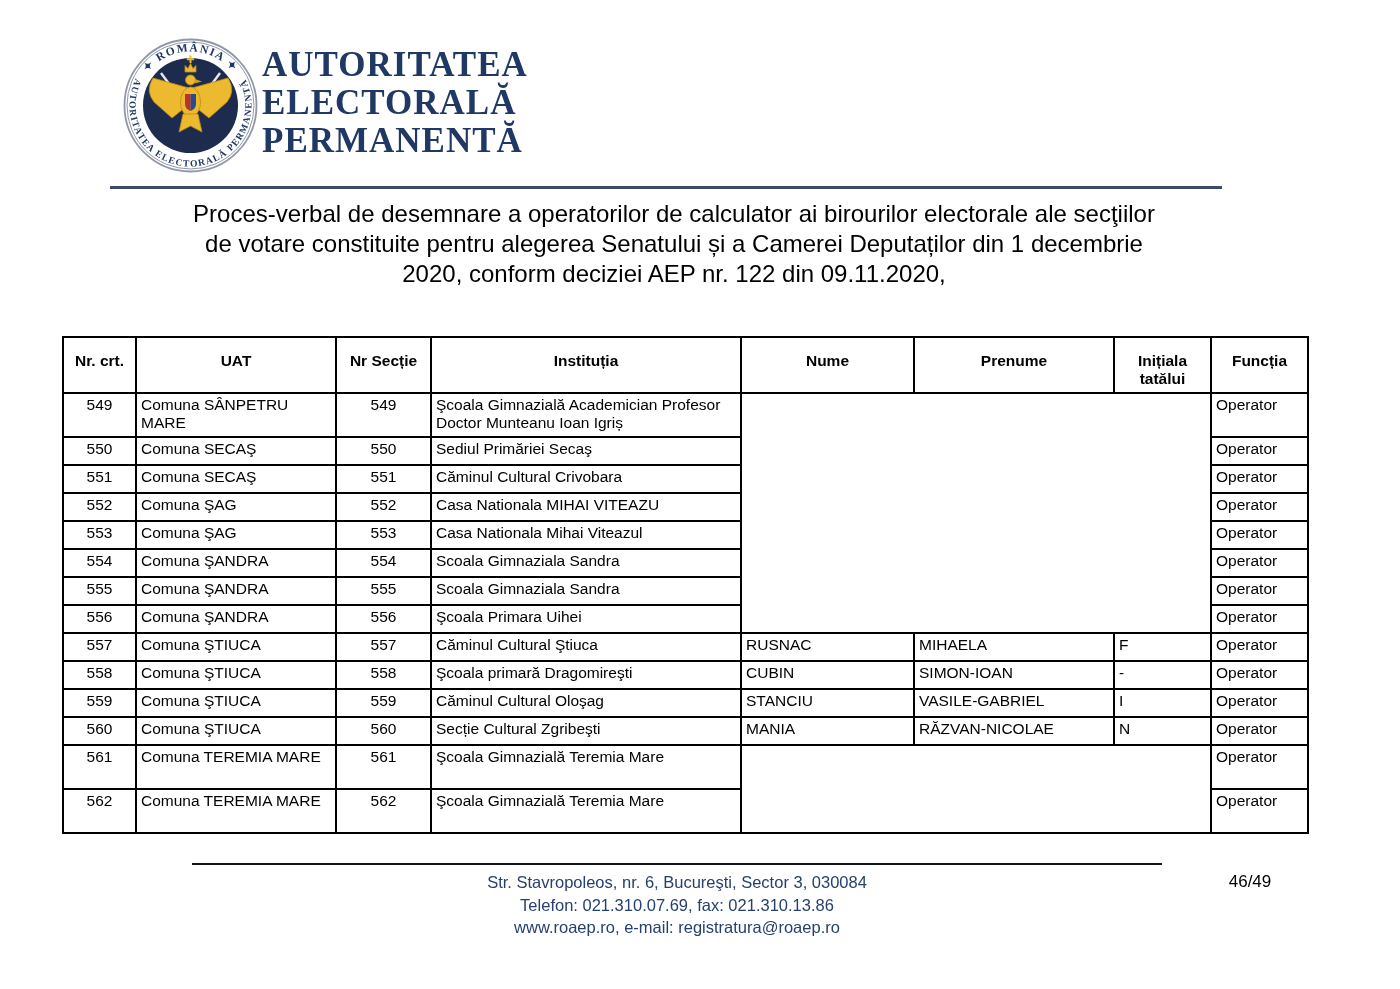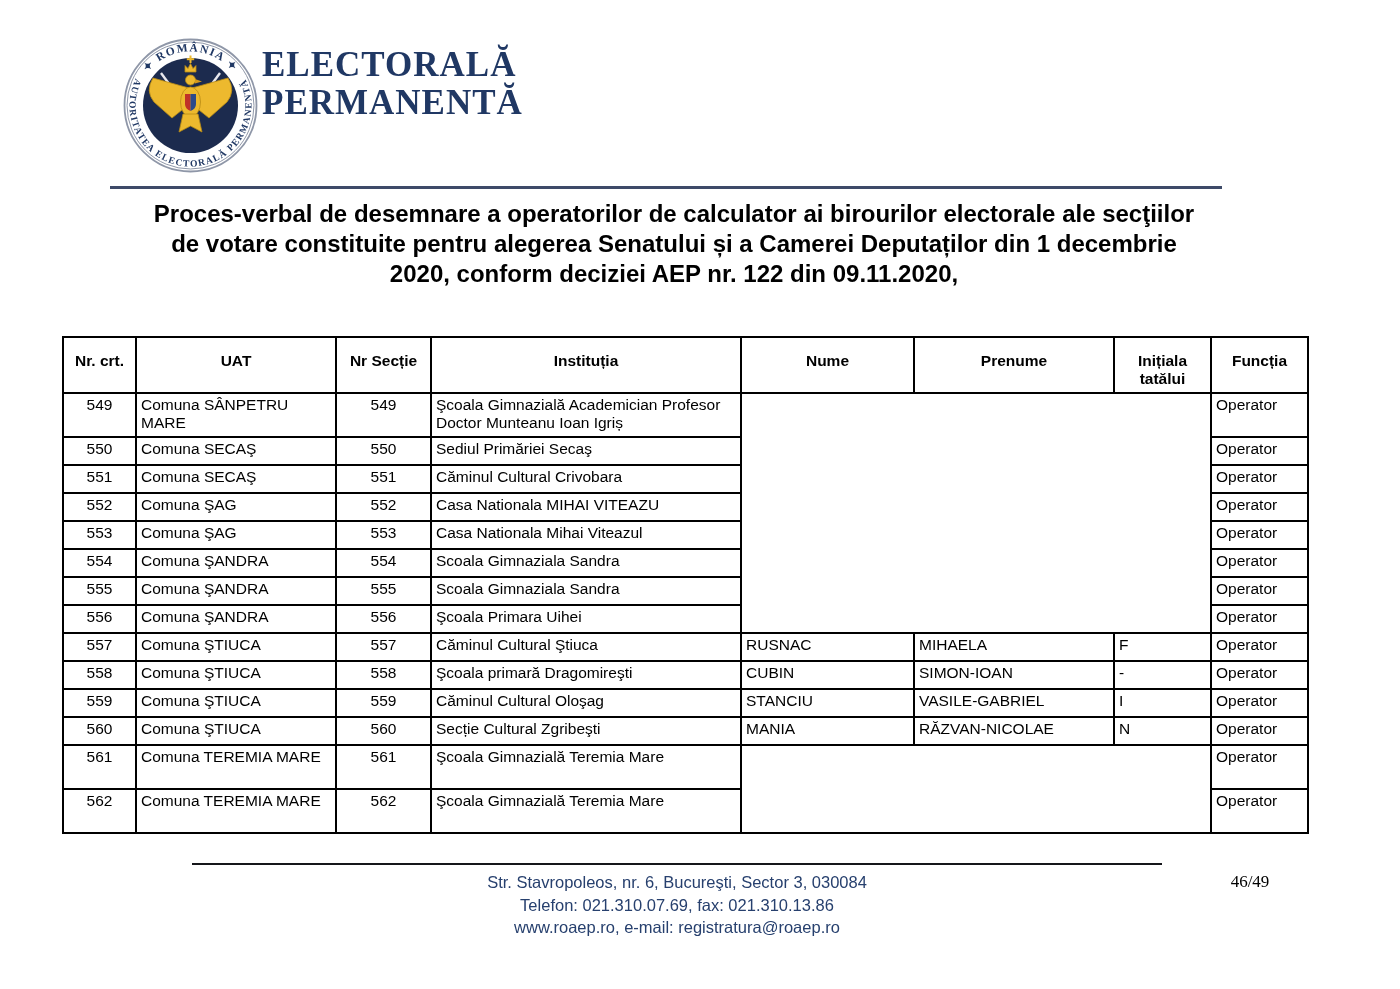--- a/index.html
+++ b/index.html
@@ -8,38 +8,38 @@
 
   
   .logo{position:absolute;left:123px;top:38px;width:135px;height:135px;}
   .org-name{position:absolute;left:262px;top:46px;
             font-family:"Liberation Serif",serif;font-weight:700;
             font-size:35px;line-height:38px;color:#203864;letter-spacing:1px;}
   .header-rule{position:absolute;left:110px;top:186px;width:1112px;height:3px;background:#3e4a68;}
 
   
   .doc-title{position:absolute;left:24px;top:199px;width:1300px;text-align:center;
-             font-size:24px;line-height:30px;color:#000;font-weight:bold;}
+             font-size:24px;line-height:30px;color:#000;}
 
   
   table.tbl{position:absolute;left:62px;top:336px;width:1245px;
             border-collapse:collapse;table-layout:fixed;font-size:15.5px;}
   .tbl th,.tbl td{border:2px solid #000;vertical-align:top;padding:2px 4px;overflow:hidden;}
   .tbl th{font-weight:700;text-align:center;height:38px;padding-top:14px;}
   .c-num{text-align:center;}
   tr.h1{height:28px;}
   tr.h2{height:44px;}
   .narrow{padding-right:60px;}
   .pad-r{padding-right:45px;}
 
   
   .footer-rule{position:absolute;left:192px;top:863px;width:970px;height:2px;background:#15161a;}
   .footer-text{position:absolute;left:192px;top:871px;width:970px;text-align:center;
                color:#27406e;font-size:16.5px;line-height:22.5px;}
-  .page-number{position:absolute;left:1205px;top:872px;width:90px;text-align:center;font-size:17px;color:#000;font-family:Liberation Serif, serif;}
+  .page-number{position:absolute;left:1205px;top:872px;width:90px;text-align:center;font-size:17px;color:#000;}
 </style>
 </head>
 <body>
 
 <div class="page">
 
   <svg class="logo" viewBox="0 0 135 135">
     <circle cx="67.5" cy="67.5" r="66" fill="#ffffff" stroke="#8f97a8" stroke-width="1.8"></circle>
     <circle cx="67.5" cy="67.5" r="63.5" fill="#ffffff" stroke="#8f97a8" stroke-width="1"></circle>
     <circle cx="67.5" cy="67.5" r="47.5" fill="#1c2b4e"></circle>
@@ -64,20 +64,21 @@
       <path d="M72 41 L79 43.5 L72 45.5 Z" fill="#d59a1a"></path>
       <path d="M62 34 L62 27.5 L65 30.5 L67.5 25.5 L70 30.5 L73 27.5 L73 34 Z" fill="#EDB92E" stroke="#b88a14" stroke-width="0.8"></path>
       <rect x="66.5" y="17.5" width="2" height="7.5" fill="#EDB92E"></rect>
       <rect x="63.8" y="20.2" width="7.4" height="2" fill="#EDB92E"></rect>
       <path d="M62 56 L67.5 56 L67.5 73 Q62 71 62 66 Z" fill="#c03028"></path>
       <path d="M67.5 56 L73 56 L73 66 Q73 71 67.5 73 Z" fill="#2d4a8a"></path>
     </g>
   </svg>
 
   <div class="org-name">
+    <div>AUTORITATEA</div>
     <div>ELECTORALĂ</div>
     <div>PERMANENTĂ</div>
   </div>
 
   <div class="header-rule"></div>
 
   <div class="doc-title">
     <div>Proces-verbal de desemnare a operatorilor de calculator ai birourilor electorale ale secţiilor</div>
     <div>de votare constituite pentru alegerea Senatului și a Camerei Deputaților din 1 decembrie</div>
     <div>2020,  conform deciziei AEP nr. 122 din 09.11.2020,</div>

